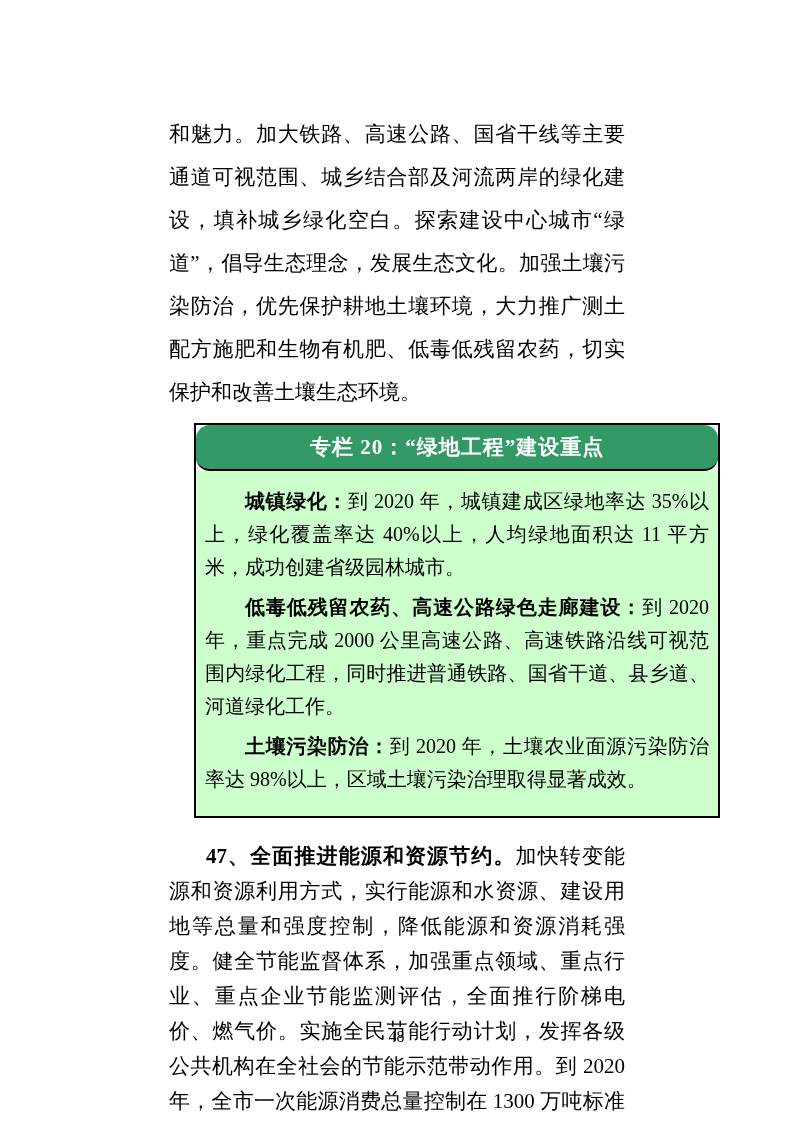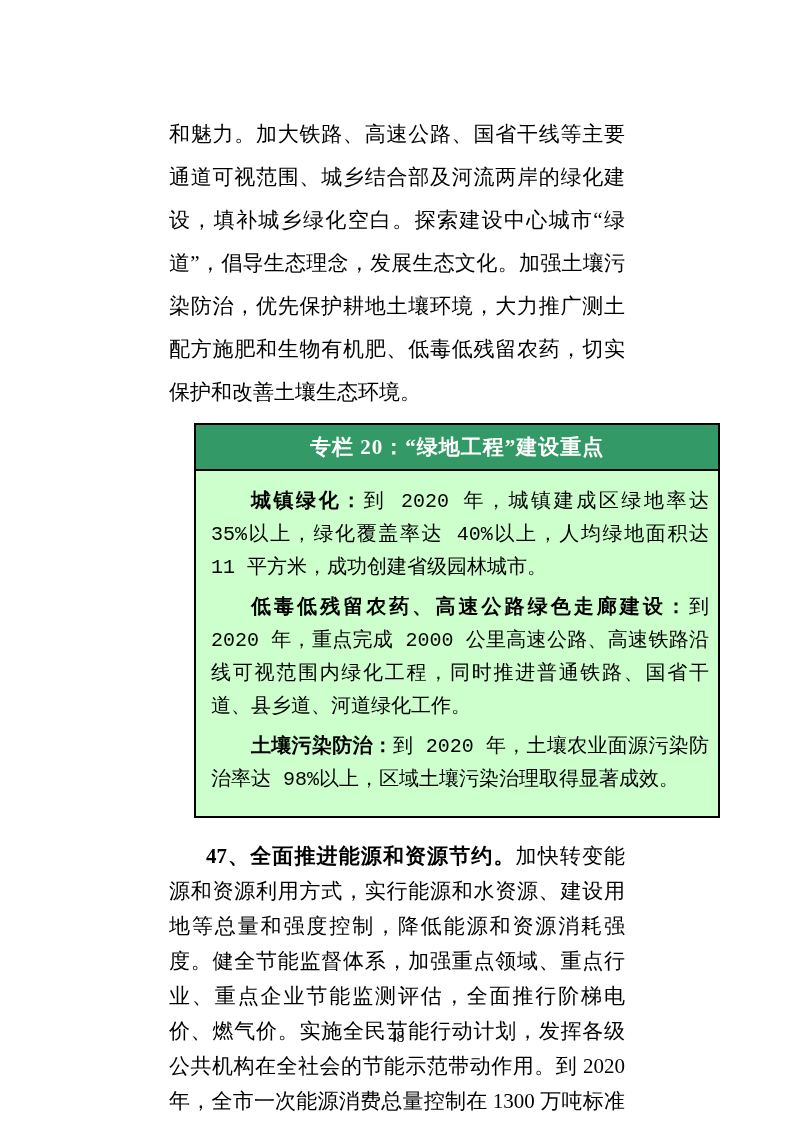--- a/index.html
+++ b/index.html
@@ -36,22 +36,21 @@
     height: 44px;
     line-height: 44px;
     text-align: center;
     color: #ffffff;
     font-size: 21px;
     font-weight: bold;
     border-bottom: 2px solid #000000;
     letter-spacing: 1px;
   }
   .callout-body {
-    padding: 14px 9px 12px 15px;
-    font-family: Liberation Mono, monospace;
+    padding: 14px 9px 12px 9px;
   }
   .callout-body .item {
     margin: 0 0 7px 0;
     font-size: 20px;
     line-height: 33px;
     text-indent: 2em;
     text-align: justify;
     text-justify: inter-character;
   }
   .callout-body .item:last-child {
@@ -84,21 +83,21 @@
   b, strong { font-weight: bold; }
 </style>
 </head>
 <body>
 
 <div class="page">
 
   <p class="para">和魅力。加大铁路、高速公路、国省干线等主要通道可视范围、城乡结合部及河流两岸的绿化建设，填补城乡绿化空白。探索建设中心城市“绿道”，倡导生态理念，发展生态文化。加强土壤污染防治，优先保护耕地土壤环境，大力推广测土配方施肥和生物有机肥、低毒低残留农药，切实保护和改善土壤生态环境。</p>
 
   <div class="callout">
-    <div class="callout-header" style="background-color: rgb(51, 153, 102);">专栏 20：“绿地工程”建设重点</div>
+    <div class="callout-header" style="background-color: rgb(51, 153, 102); border-radius: 14px;">专栏 20：“绿地工程”建设重点</div>
     <div class="callout-body" style="background-color: rgb(204, 255, 204);">
       <p class="item">
         <strong>城镇绿化：</strong><span>到 2020 年，城镇建成区绿地率达 35%以上，绿化覆盖率达 40%以上，人均绿地面积达 11 平方米，成功创建省级园林城市。</span>
       </p>
       <p class="item">
         <strong>低毒低残留农药、高速公路绿色走廊建设：</strong><span>到 2020 年，重点完成 2000 公里高速公路、高速铁路沿线可视范围内绿化工程，同时推进普通铁路、国省干道、县乡道、河道绿化工作。</span>
       </p>
       <p class="item">
         <strong>土壤污染防治：</strong><span>到 2020 年，土壤农业面源污染防治率达 98%以上，区域土壤污染治理取得显著成效。</span>
       </p>

